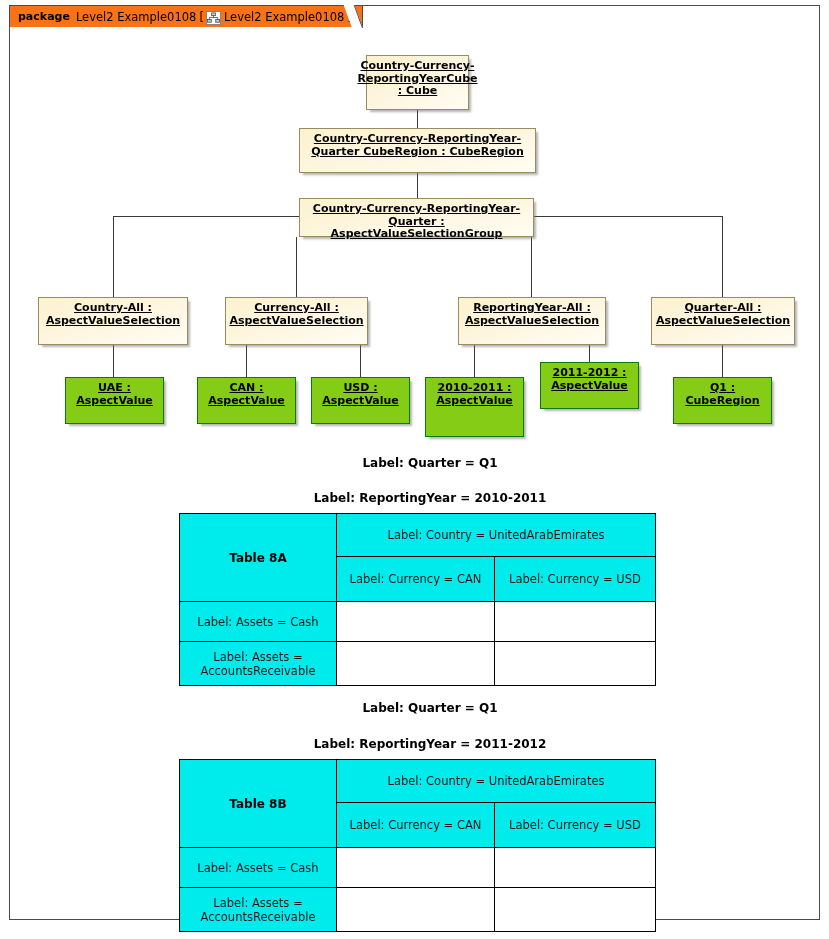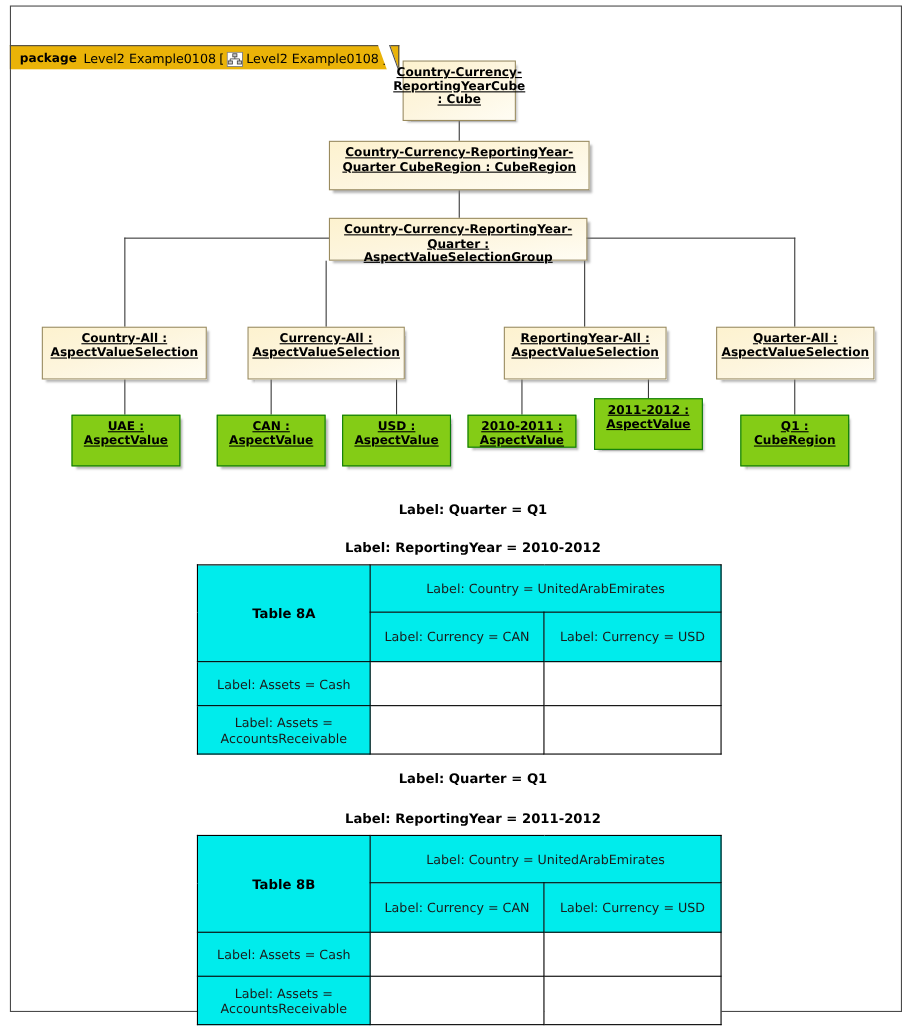--- a/index.html
+++ b/index.html
@@ -7,24 +7,24 @@
     font-family:"DejaVu Sans", sans-serif;
     width:829px;height:939px;position:relative;overflow:hidden;
   }
   
   #package-frame{
     position:absolute;left:9px;top:5px;width:811px;height:915px;
     border:1px solid #4a4a4a;background:#ffffff;box-sizing:border-box;
   }
   #package-tab{
     position:absolute;left:9px;top:5px;height:22px;
-    border:1px solid #4a4a4a;border-bottom:none;background:#eab308;
+    border:1px solid #4a4a4a;border-bottom:none;background:#f97316;
     box-sizing:border-box;display:flex;align-items:center;
     padding:0 10px 0 8px;white-space:nowrap;
-    font-size:11px;color:#000;margin-top:36px;
+    font-size:11px;color:#000;
   }
   #package-tab .kw{font-weight:bold;margin-right:6px;font-size:11px;}
   #package-tab .nm{margin-right:3px;font-size:11.5px;}
   #package-tab .brk{font-size:11.5px;}
   .tab-corner{
     position:absolute;right:-1px;top:-1px;width:10px;height:23px;
     background:#ffffff;border-right:1px solid #4a4a4a;
     transform:skewX(20deg);transform-origin:bottom left;
   }
   .pkg-icon{
@@ -159,34 +159,34 @@
 </div>
 
 <div class="node val" style="left:197px;top:377px;width:99px;height:47px;">
   <span class="txt">CAN : AspectValue</span>
 </div>
 
 <div class="node val" style="left:311px;top:377px;width:99px;height:47px;">
   <span class="txt">USD : AspectValue</span>
 </div>
 
-<div class="node val" style="left:425px;top:377px;width:99px;height:30px;">
+<div class="node val" style="left:425px;top:377px;width:99px;height:60px;">
   <span class="txt">2010-2011 : AspectValue</span>
 </div>
 
 <div class="node val" style="left:540px;top:362px;width:99px;height:47px;">
   <span class="txt">2011-2012 : AspectValue</span>
 </div>
 
 <div class="node val" style="left:673px;top:377px;width:99px;height:47px;">
   <span class="txt">Q1 : CubeRegion</span>
 </div>
 
 <div class="freelabel" style="left:280px;top:456px;width:300px;">Label: Quarter = Q1</div>
-<div class="freelabel" style="left:280px;top:491px;width:300px;">Label: ReportingYear = 2010-2012</div>
+<div class="freelabel" style="left:280px;top:491px;width:300px;">Label: ReportingYear = 2010-2011</div>
 
 <table class="tbl" style="left:179px;top:513px;width:476px;">
   <colgroup>
       <col style="width:157px">
       <col style="width:158px">
       <col style="width:161px">
     </colgroup>
   <tbody>
     <tr>
       <td class="corner" rowspan="2" style="height:74px;">Table 8A</td>

